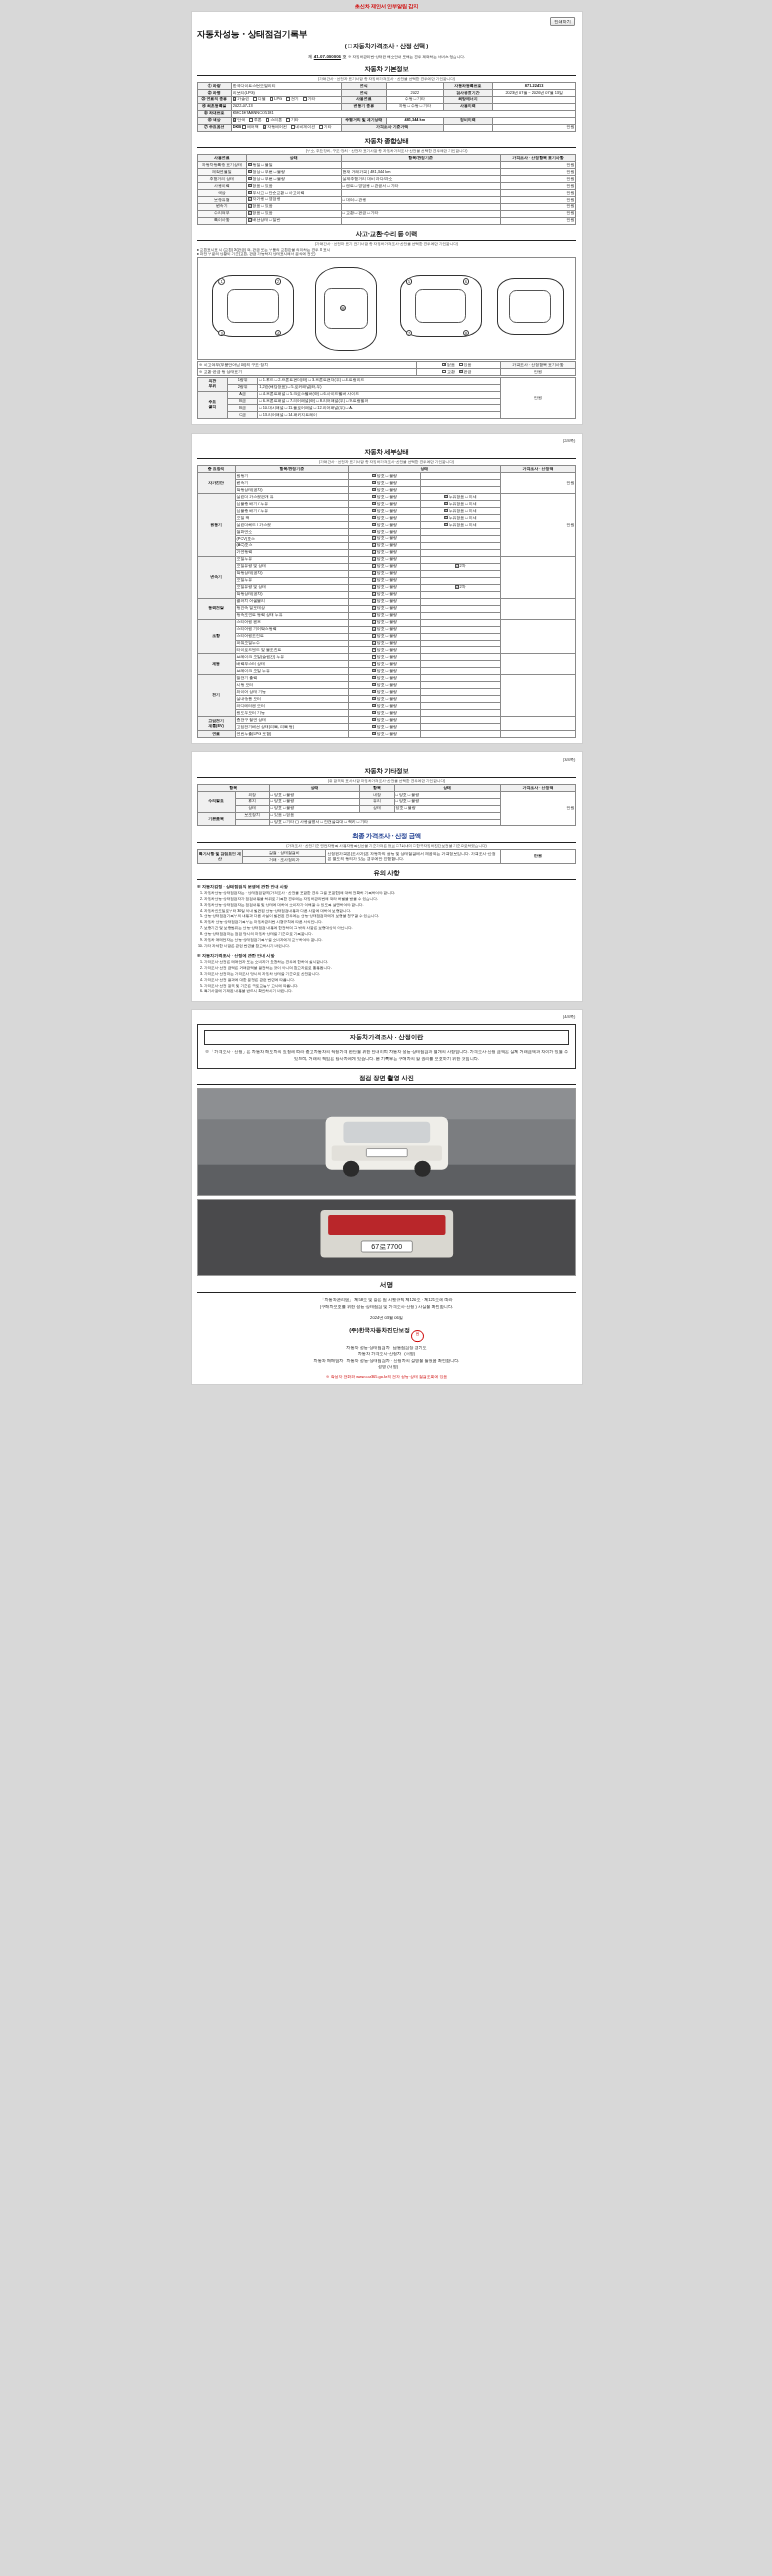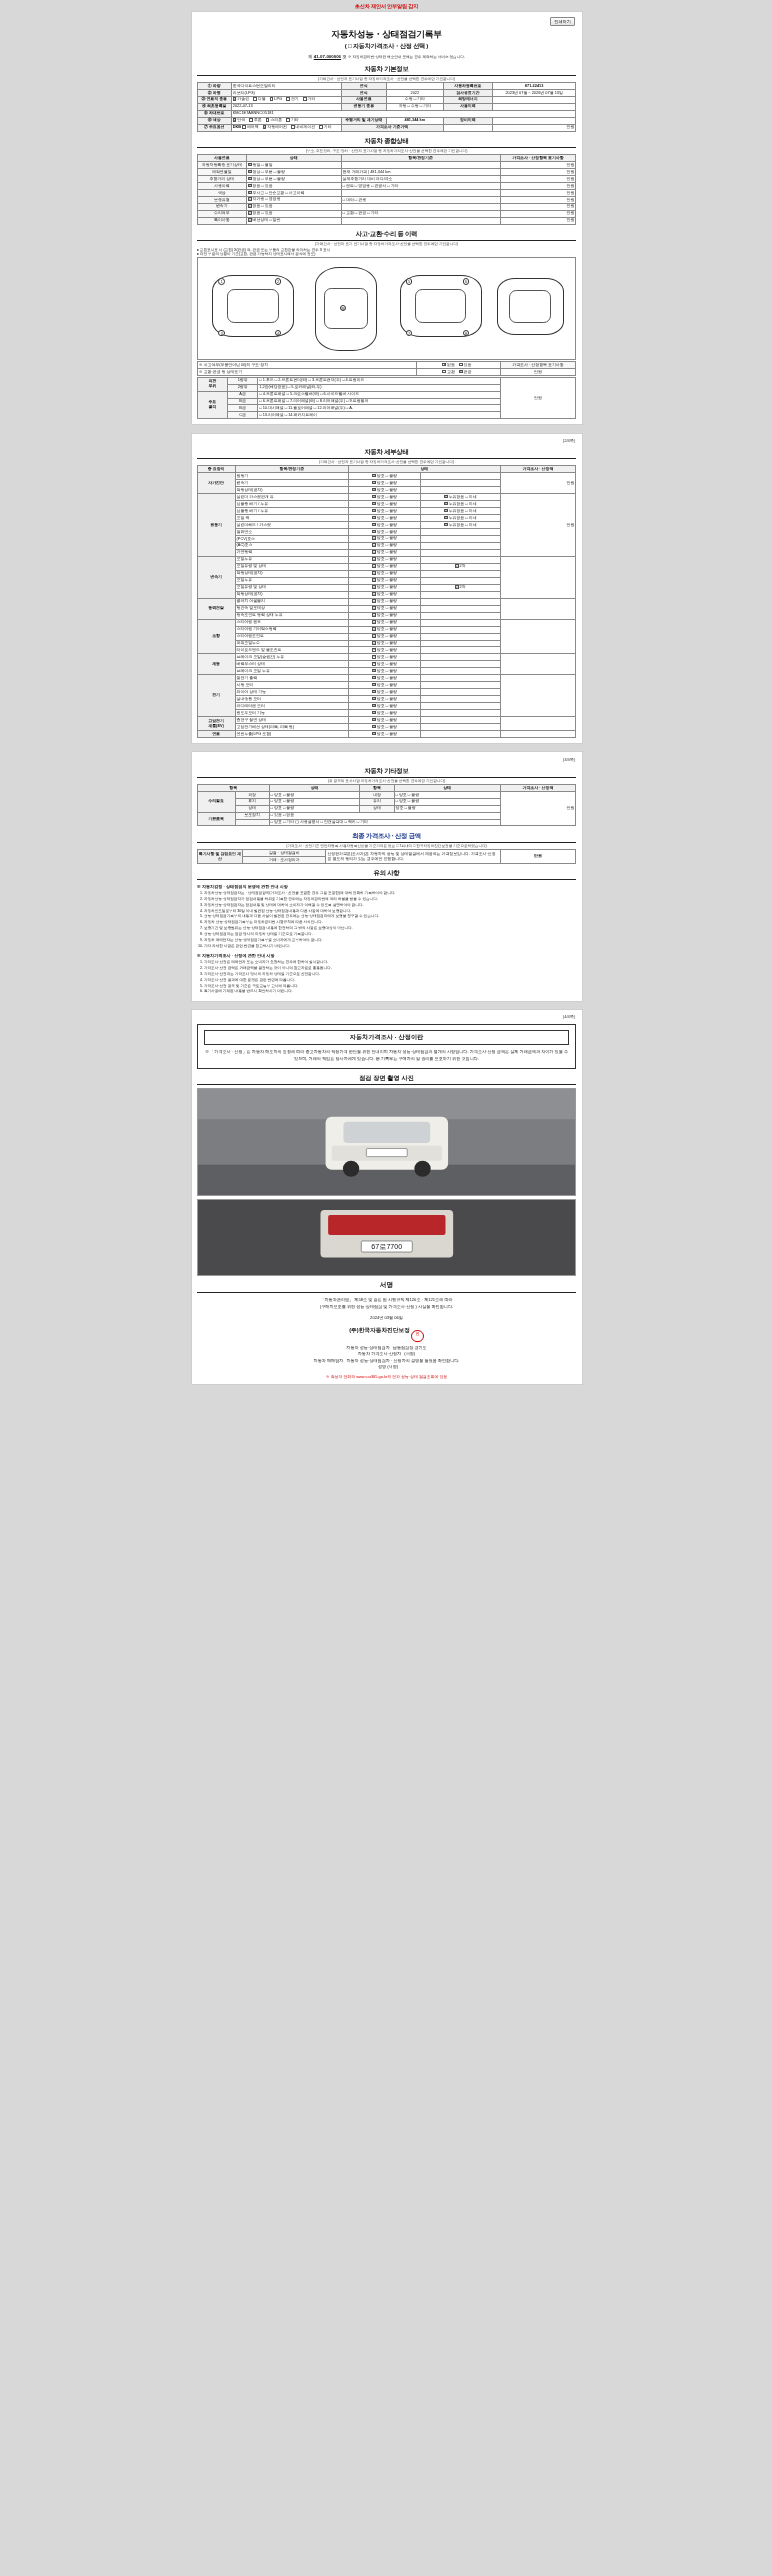--- a/index.html
+++ b/index.html
@@ -44,21 +44,21 @@
     right:6.2px;
     top:5.2px;
     border:0.5px solid #888;
     background:linear-gradient(#fdfdfd,#e4e4e4);
     font-size:4.1px;
     padding:1px 3.6px;
     border-radius:1px;
     cursor:pointer;
   }
   .doc-title {
-    text-align:center;
+    text-align:left;
     font-size:8.8px;
     font-weight:bold;
     letter-spacing:-0.3px;
     margin:8.2px 0 1px 0;
   }
   .doc-sub {
     text-align:center;
     font-size:6.2px;
     font-weight:bold;
     letter-spacing:-0.3px;

